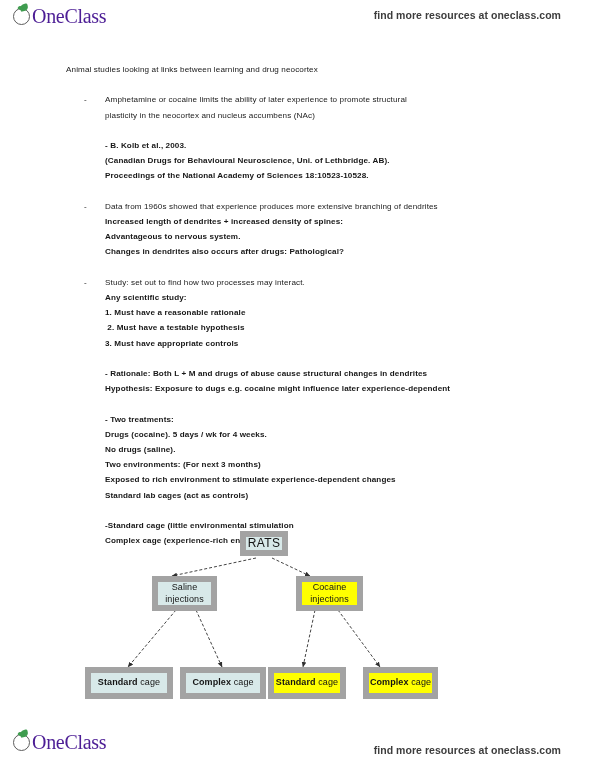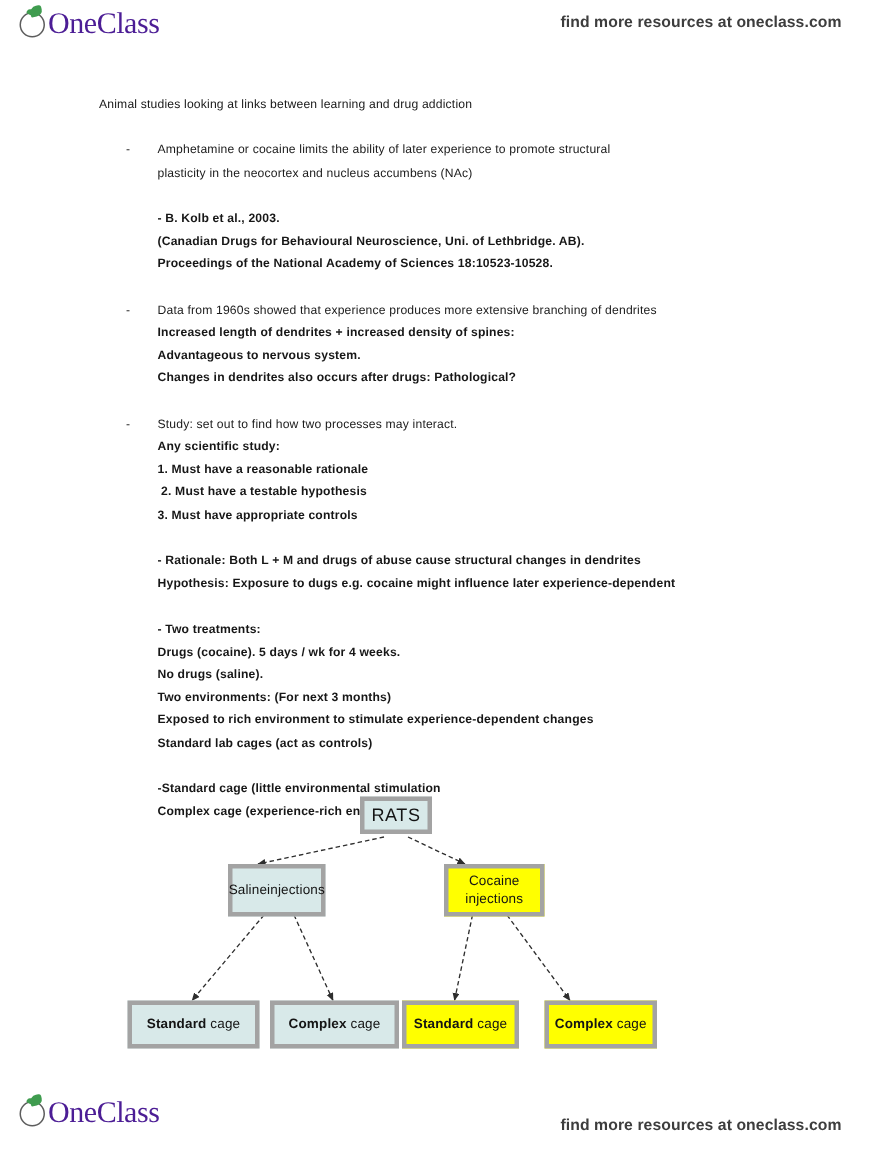--- a/index.html
+++ b/index.html
@@ -125,21 +125,21 @@
     height: 205px;
   }
   .chart svg {
     position: absolute;
     left: 0;
     top: 0;
   }
   .node {
     position: absolute;
     box-sizing: border-box;
-    border: 3px solid #a3a3a3;
+    border: 6px solid #a3a3a3;
     display: flex;
     align-items: center;
     justify-content: center;
     text-align: left;
     font-size: 9px;
     line-height: 11.5px;
     color: #141414;
     letter-spacing: 0.1px;
   }
   .node.blue { background: #d8e9e9; }
@@ -159,21 +159,21 @@
     <div class="ring"></div>
     <div class="leaf"></div>
     <div class="leaf2"></div>
   </div>
   <div class="brand-text">OneClass</div>
 </div>
 <div class="promo promo-header">find more resources at oneclass.com</div>
 
 <div class="doc">
 
-  <div class="line lvl0">Animal studies looking at links between learning and drug addiction</div>
+  <div class="line lvl0">Animal studies looking at links between learning and drug neocortex</div>
 
   <div class="gap"></div>
 
   <div class="bullet-row">
     <div class="dash">-</div>
     <div class="btext" style="width:320px">Amphetamine or cocaine limits the ability of later experience to promote structural plasticity in the neocortex and nucleus accumbens (NAc)</div>
   </div>
 
   <div class="gap"></div>
 
@@ -241,21 +241,21 @@
 
     <line x1="315" y1="100" x2="303" y2="157" stroke="#2e2e2e" stroke-width="0.9" stroke-dasharray="3,2" marker-end="url(#ah)"></line>
 
     <line x1="338" y1="100" x2="380" y2="157" stroke="#2e2e2e" stroke-width="0.9" stroke-dasharray="3,2" marker-end="url(#ah)"></line>
   </svg>
 
   <div class="node blue root" style="left:240px; top:21px; width:48px; height:25px;">
     <span>RATS</span>
   </div>
 
-  <div class="node blue" style="left:152px; top:66px; width:65px; height:35px; flex-direction:row;">
+  <div class="node blue" style="left:152px; top:66px; width:65px; height:35px; flex-direction:column;">
     <span>Saline</span>
     <span>injections</span>
   </div>
 
   <div class="node yellow" style="left:296px; top:66px; width:67px; height:35px; flex-direction:column;">
     <span>Cocaine</span>
     <span>injections</span>
   </div>
 
   <div class="node blue" style="left:85px; top:157px; width:88px; height:32px;">

